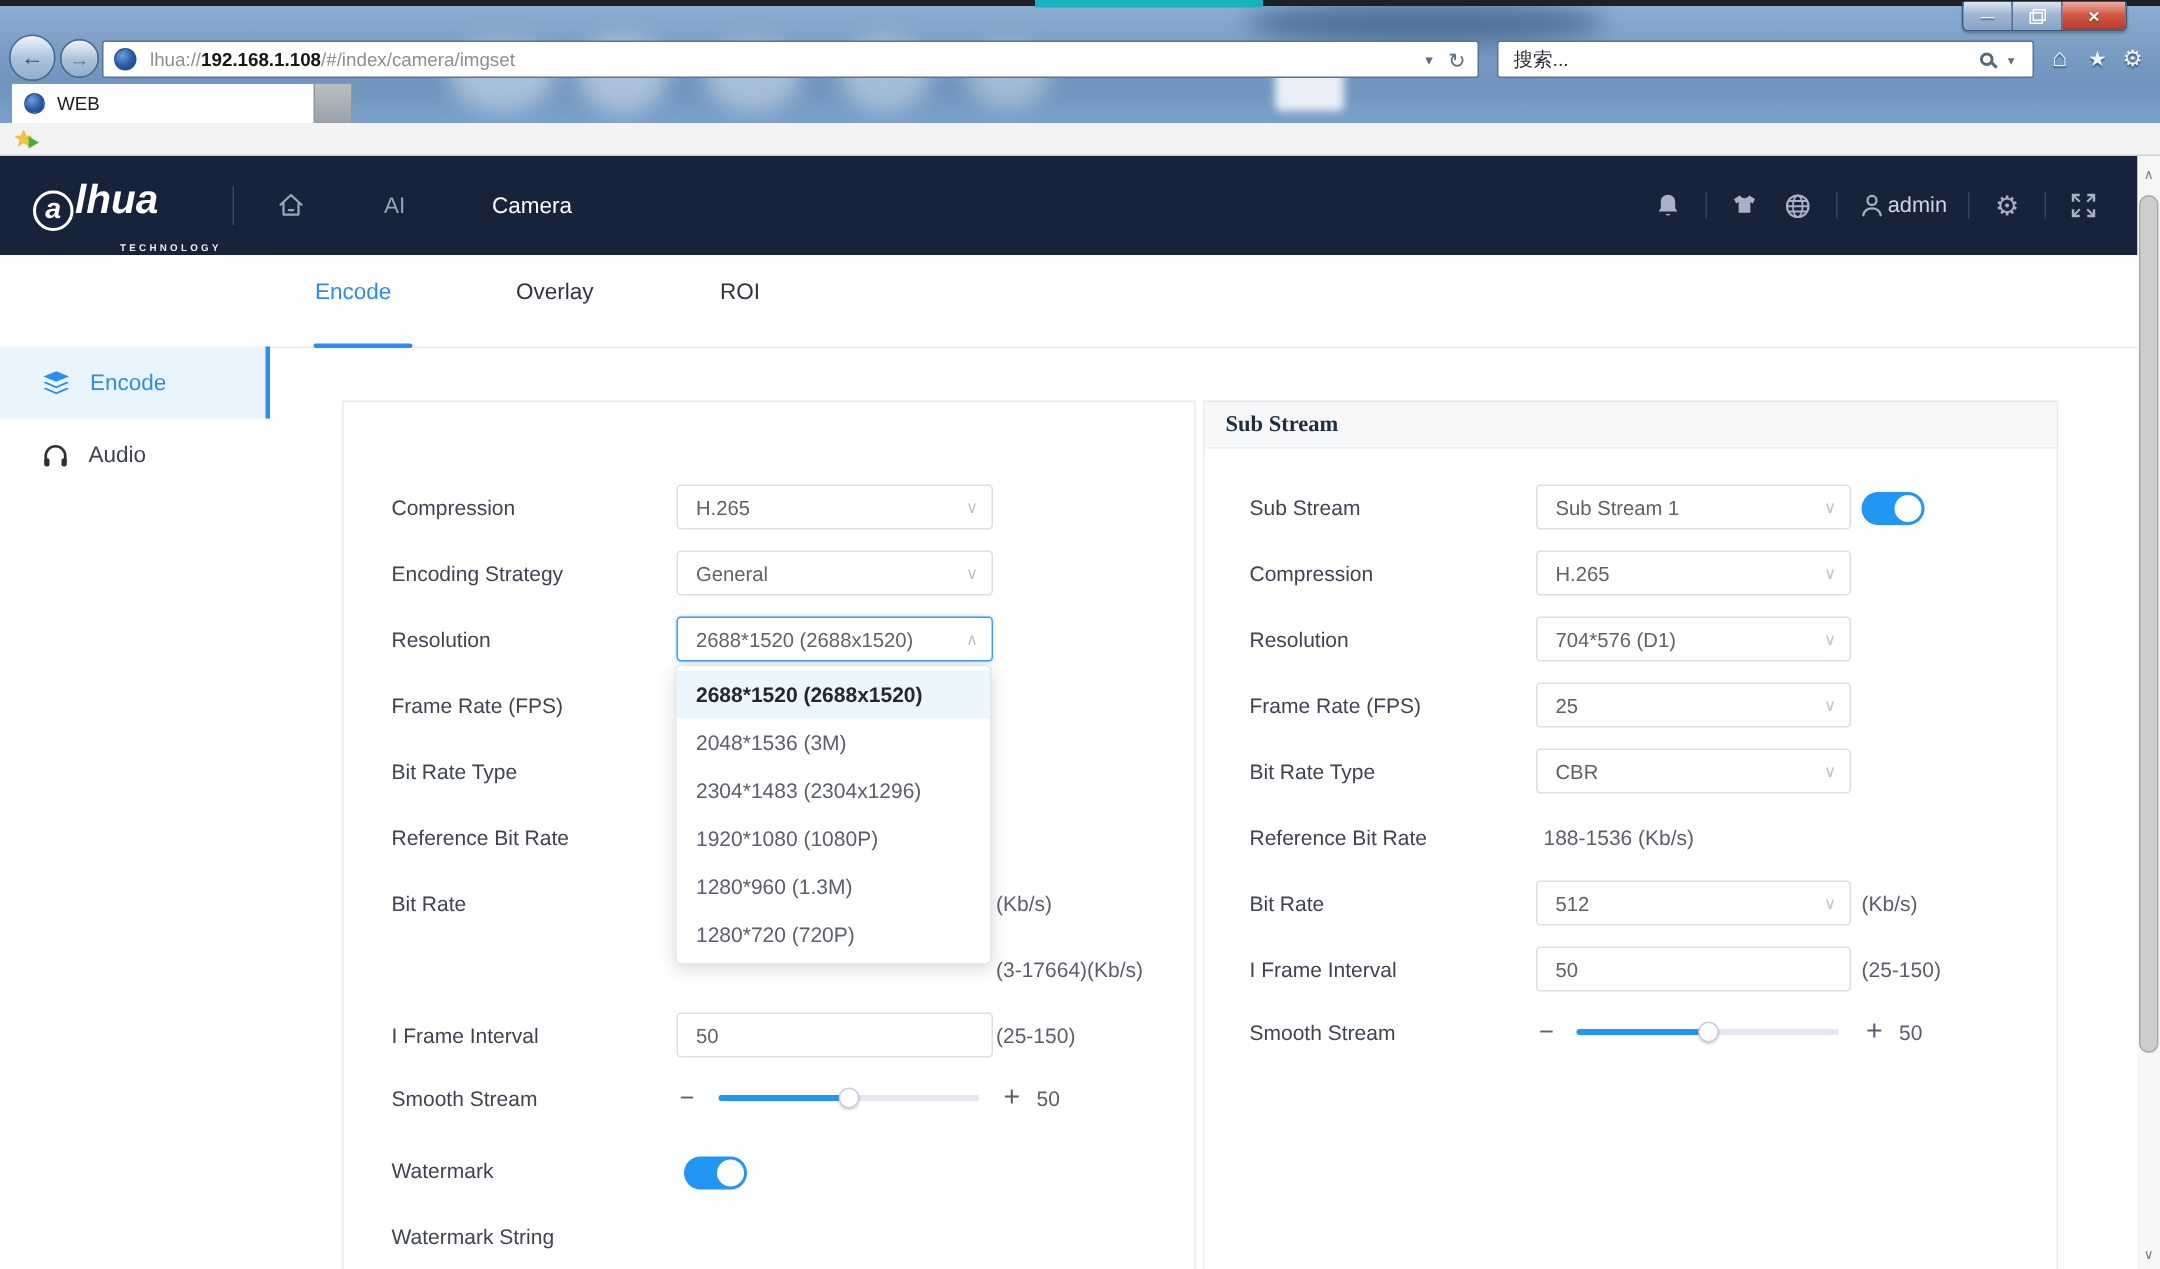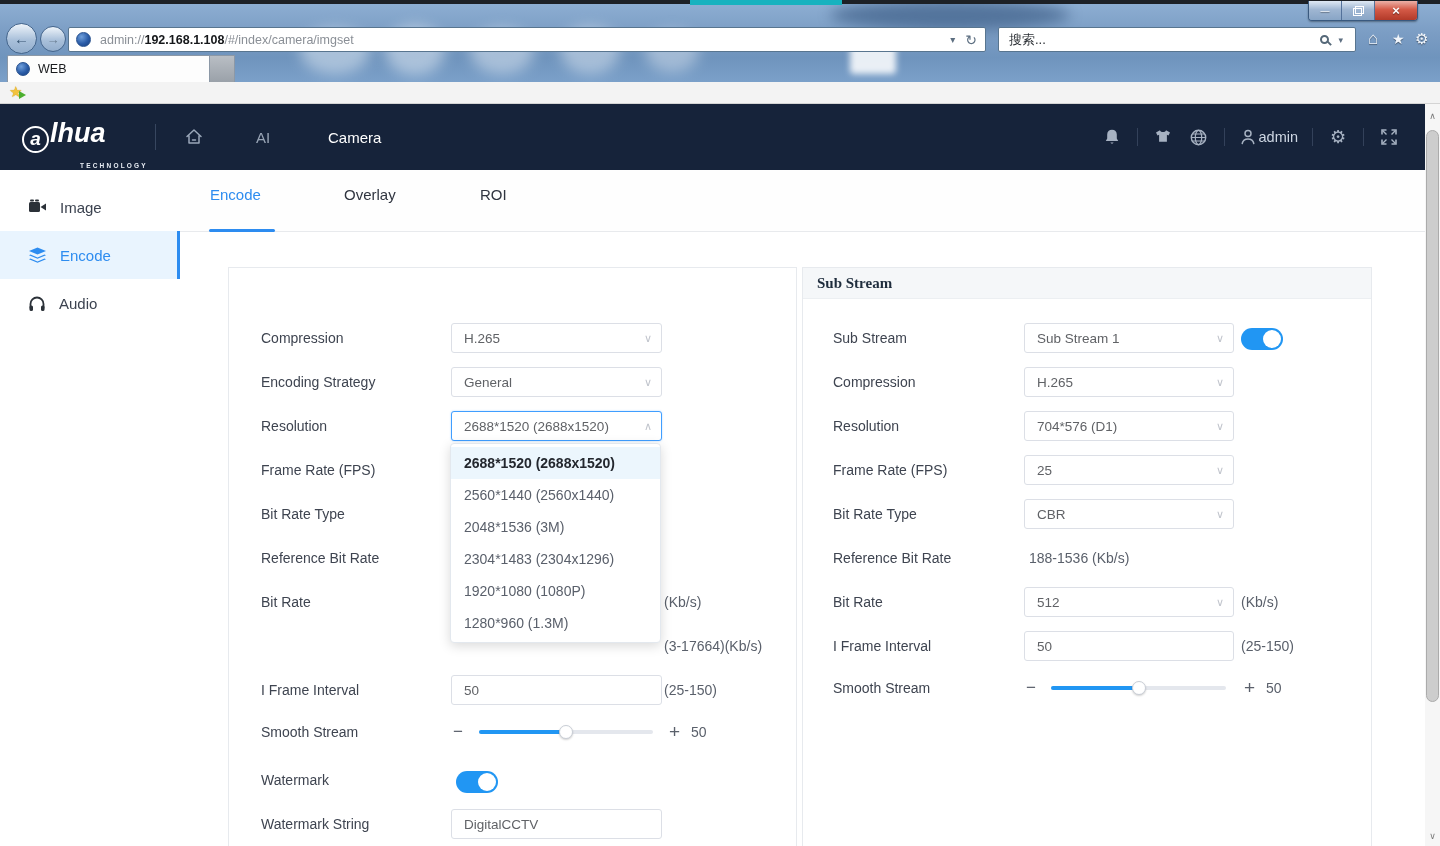--- a/index.html
+++ b/index.html
@@ -126,21 +126,21 @@
 
     <div class="nav-circle" style="left:6px;top:23px;width:31px;height:31px;font-size:15px;font-weight:bold;">
         <span>←</span>
       </div>
     <div class="nav-circle" style="left:40px;top:26px;width:26px;height:26px;font-size:13px;color:#6b7f94;">
         <span>→</span>
       </div>
 
     <div class="addr-bar">
       <span class="favicon" style="margin-left:7px;"></span>
-      <span class="url-text"><span>admin://</span><span class="url-host">192.168.1.108</span><span>/#/index/camera/imgset</span></span>
+      <span class="url-text"><span>lhua://</span><span class="url-host">192.168.1.108</span><span>/#/index/camera/imgset</span></span>
       <span class="addr-right" style="margin-right:8px;gap:10px;">
         <span style="font-size:10px;">▾</span>
         <span style="font-size:14px;">↻</span>
       </span>
     </div>
 
     <div class="search-box">
       <span style="font-size:13px;color:#2a2e33;margin-left:10px;">搜索...</span>
       <span style="margin-left:auto;margin-right:12px;display:flex;align-items:center;gap:9px;">
         <span class="mag"></span>
@@ -220,29 +220,20 @@
     <span class="hdr-ico">
       <svg width="18" height="18" viewBox="0 0 18 18">
           <path d="M2 6.5V2h4.5M11.5 2H16v4.5M16 11.5V16h-4.5M6.5 16H2v-4.5" stroke="#a7b2c2" stroke-width="1.6" fill="none"></path>
           <path d="M2.5 2.5l4 4M15.5 2.5l-4 4M15.5 15.5l-4-4M2.5 15.5l4-4" stroke="#a7b2c2" stroke-width="1.4"></path>
         </svg>
     </span>
   </div>
 </div>
 
 <div class="sidebar">
-  <div class="side-item" style="top:13px;">
-    <svg width="19" height="16" viewBox="0 0 19 16">
-        <rect x="1" y="3" width="11" height="10" rx="1.5" fill="#2b3138"></rect>
-        <path d="M12.5 8l5.5-3.6v7.2L12.5 8z" fill="#2b3138"></path>
-        <rect x="2" y="0.5" width="4" height="2" rx="1" fill="#2b3138"></rect>
-        <rect x="7" y="0.5" width="4" height="2" rx="1" fill="#2b3138"></rect>
-      </svg>
-    <span>Image</span>
-  </div>
   <div class="side-item active" style="top:61px;">
     <svg width="19" height="17" viewBox="0 0 19 17">
         <path d="M9.5 0.5L18 4 9.5 7.5 1 4z" fill="#2d8cf0"></path>
         <path d="M2.5 7.5L9.5 10.5 16.5 7.5 18 8.2 9.5 11.8 1 8.2z" fill="#2d8cf0"></path>
         <path d="M2.5 11.5L9.5 14.5 16.5 11.5 18 12.2 9.5 15.8 1 12.2z" fill="#2d8cf0"></path>
       </svg>
     <span>Encode</span>
   </div>
   <div class="side-item" style="top:109px;">
     <svg width="18" height="17" viewBox="0 0 18 17">
@@ -301,21 +292,20 @@
         <div class="slider-thumb"></div>
       </div>
     </div>
     <span class="pm" style="left:440px;top:449px;font-size:19px;">+</span>
     <span class="slider-val" style="left:462px;top:449px;">50</span>
 
     <span class="row-label" style="left:32px;top:497px;">Watermark</span>
     <div class="toggle" style="left:227px;top:503px;"></div>
 
     <span class="row-label" style="left:32px;top:541px;">Watermark String</span>
-    <input class="txtinput" style="left: 222px; top: 541px;" value="DigitalCCTV">
   </div>
 
   <div class="panel" style="left:622px;width:570px;height:582px;">
     <div class="panel-head">
       <span class="panel-title">Sub Stream</span>
     </div>
 
     <span class="row-label" style="left:30px;top:55px;">Sub Stream</span>
     <div class="sel" style="left:221px;top:55px;width:210px;">
       <span>Sub Stream 1</span>
@@ -369,24 +359,24 @@
         <div class="slider-thumb"></div>
       </div>
     </div>
     <span class="pm" style="left:441px;top:405px;font-size:19px;">+</span>
     <span class="slider-val" style="left:463px;top:405px;">50</span>
   </div>
 </div>
 
 <div class="dropdown">
   <div class="dd-item selected">2688*1520 (2688x1520)</div>
-  <div class="dd-item">2560*1440 (2560x1440)</div>
   <div class="dd-item">2048*1536 (3M)</div>
   <div class="dd-item">2304*1483 (2304x1296)</div>
   <div class="dd-item">1920*1080 (1080P)</div>
   <div class="dd-item">1280*960 (1.3M)</div>
+  <div class="dd-item">1280*720 (720P)</div>
 </div>
 
 <div class="pg-scroll">
   <span class="pg-arrow" style="top:4px;">∧</span>
   <div class="pg-thumb"></div>
   <span class="pg-arrow" style="bottom:2px;">∨</span>
 </div>
 
 </body></html>

